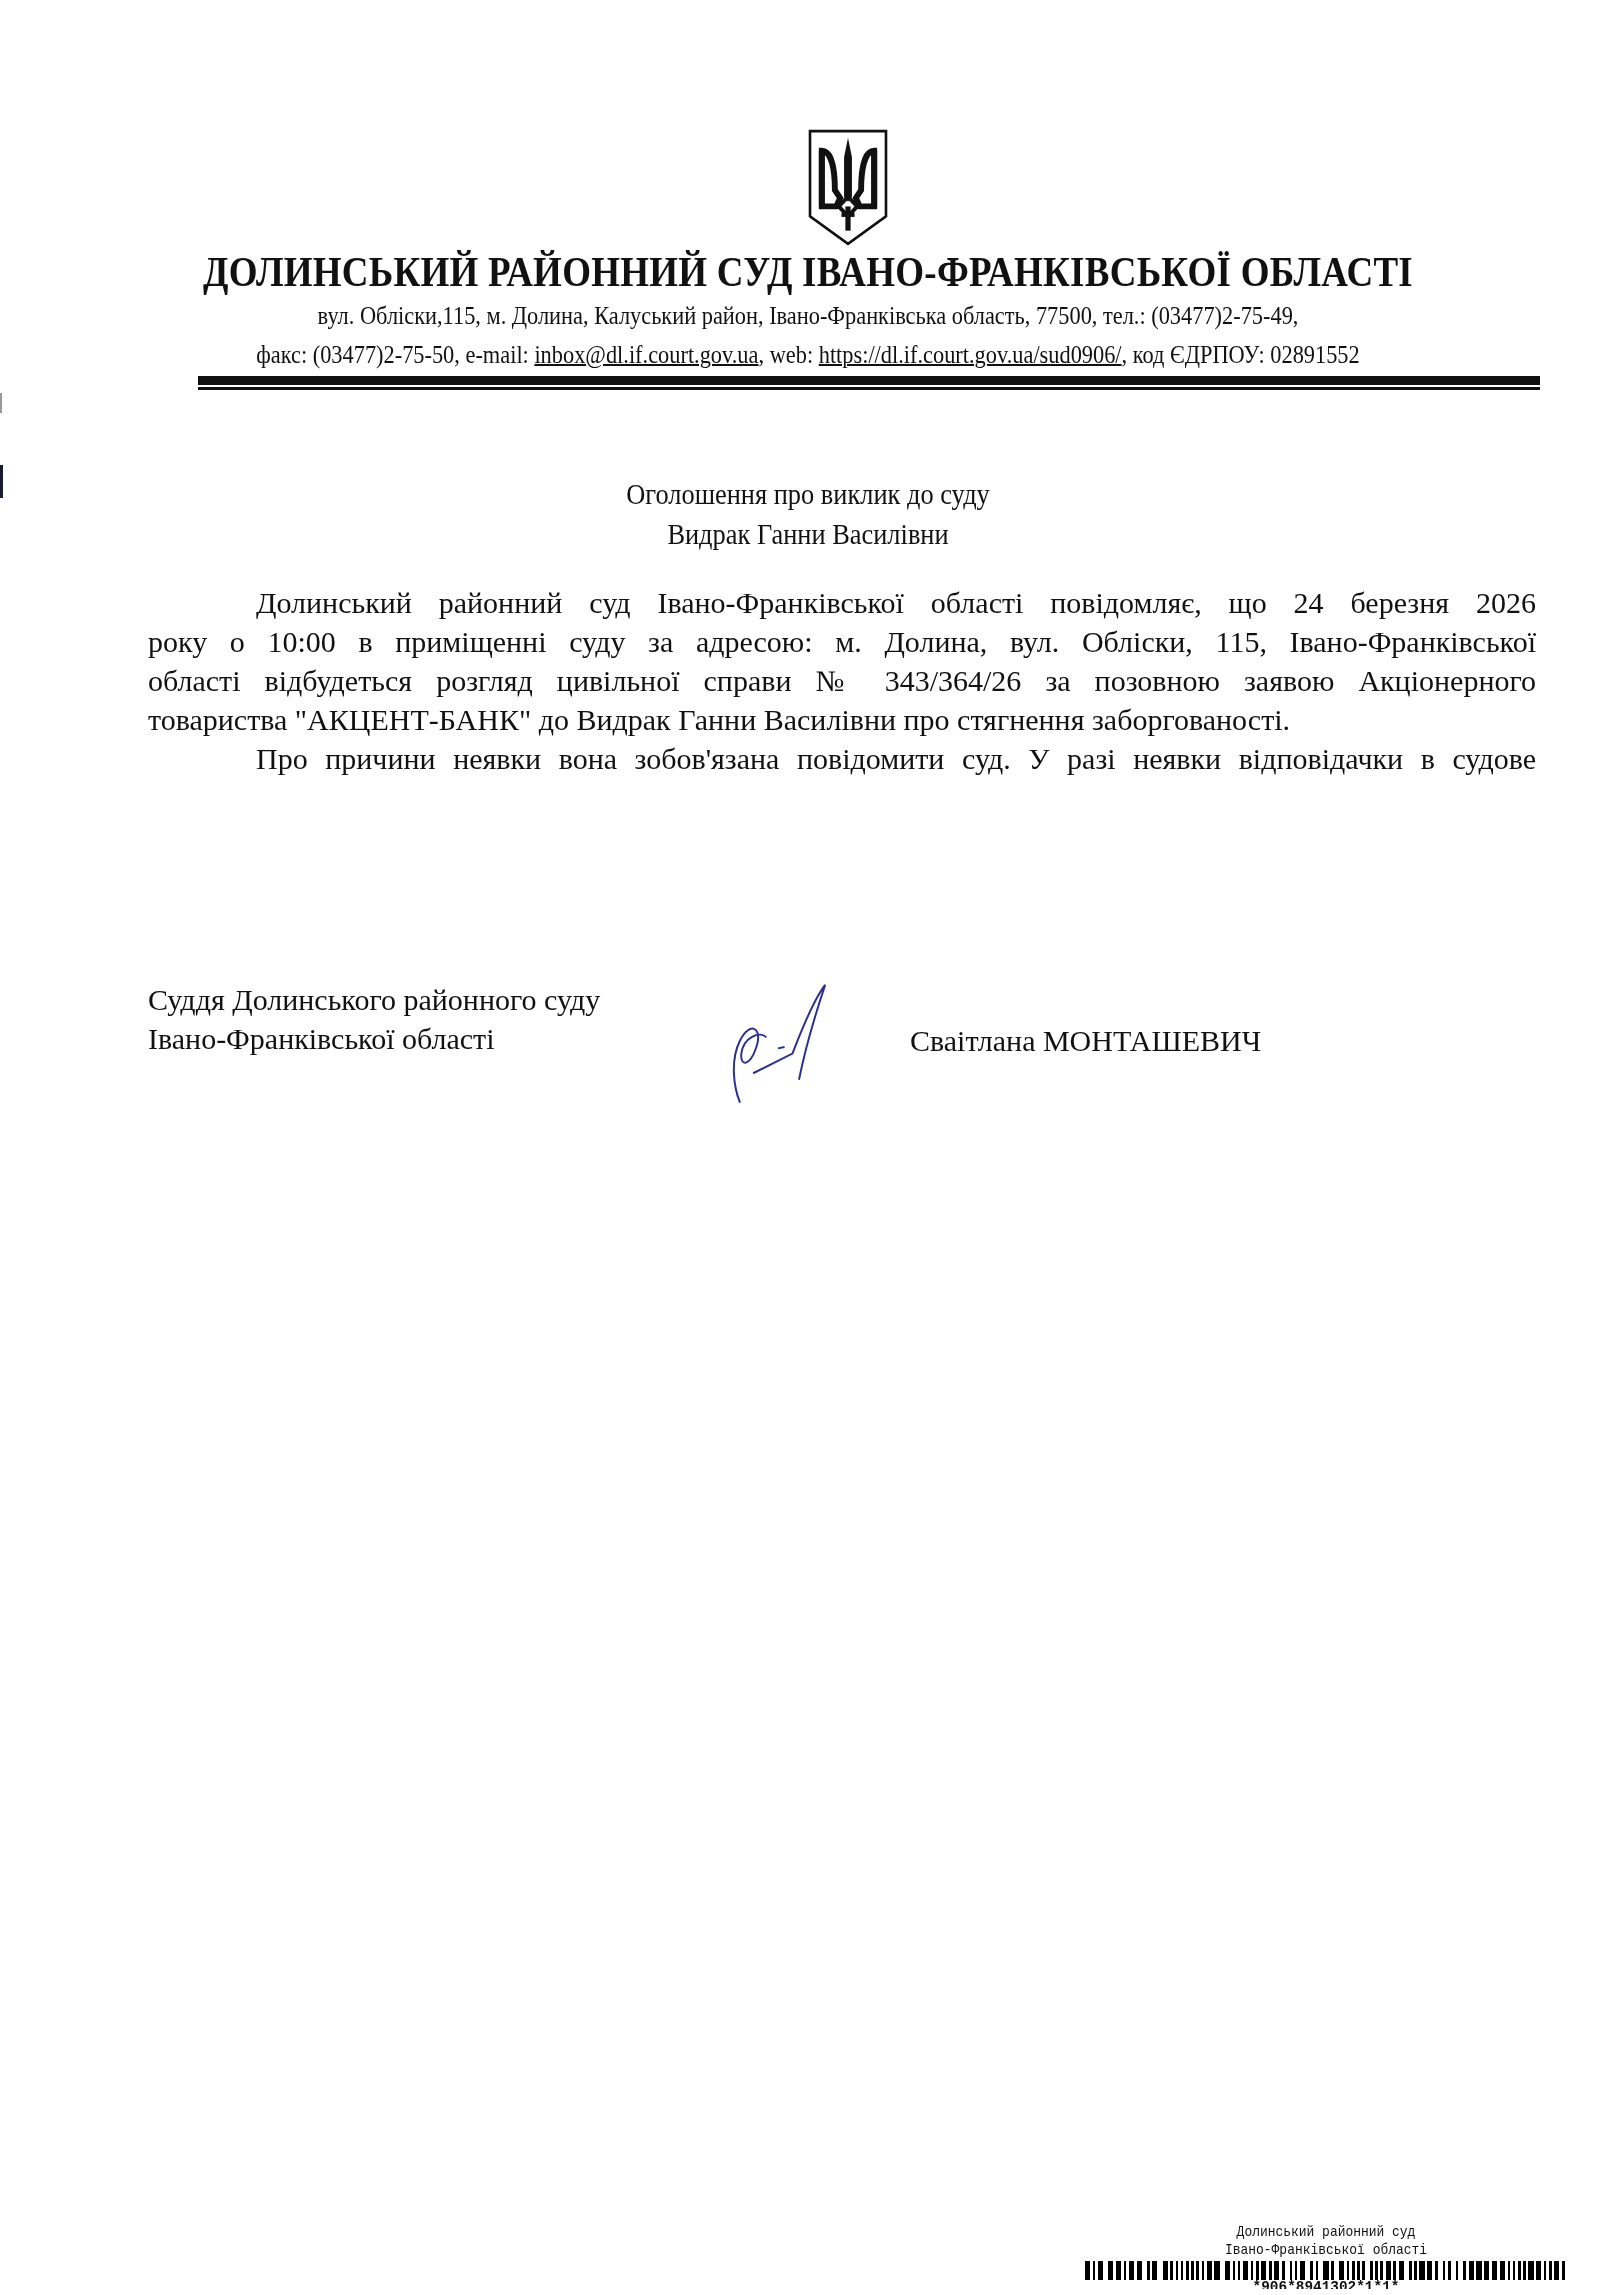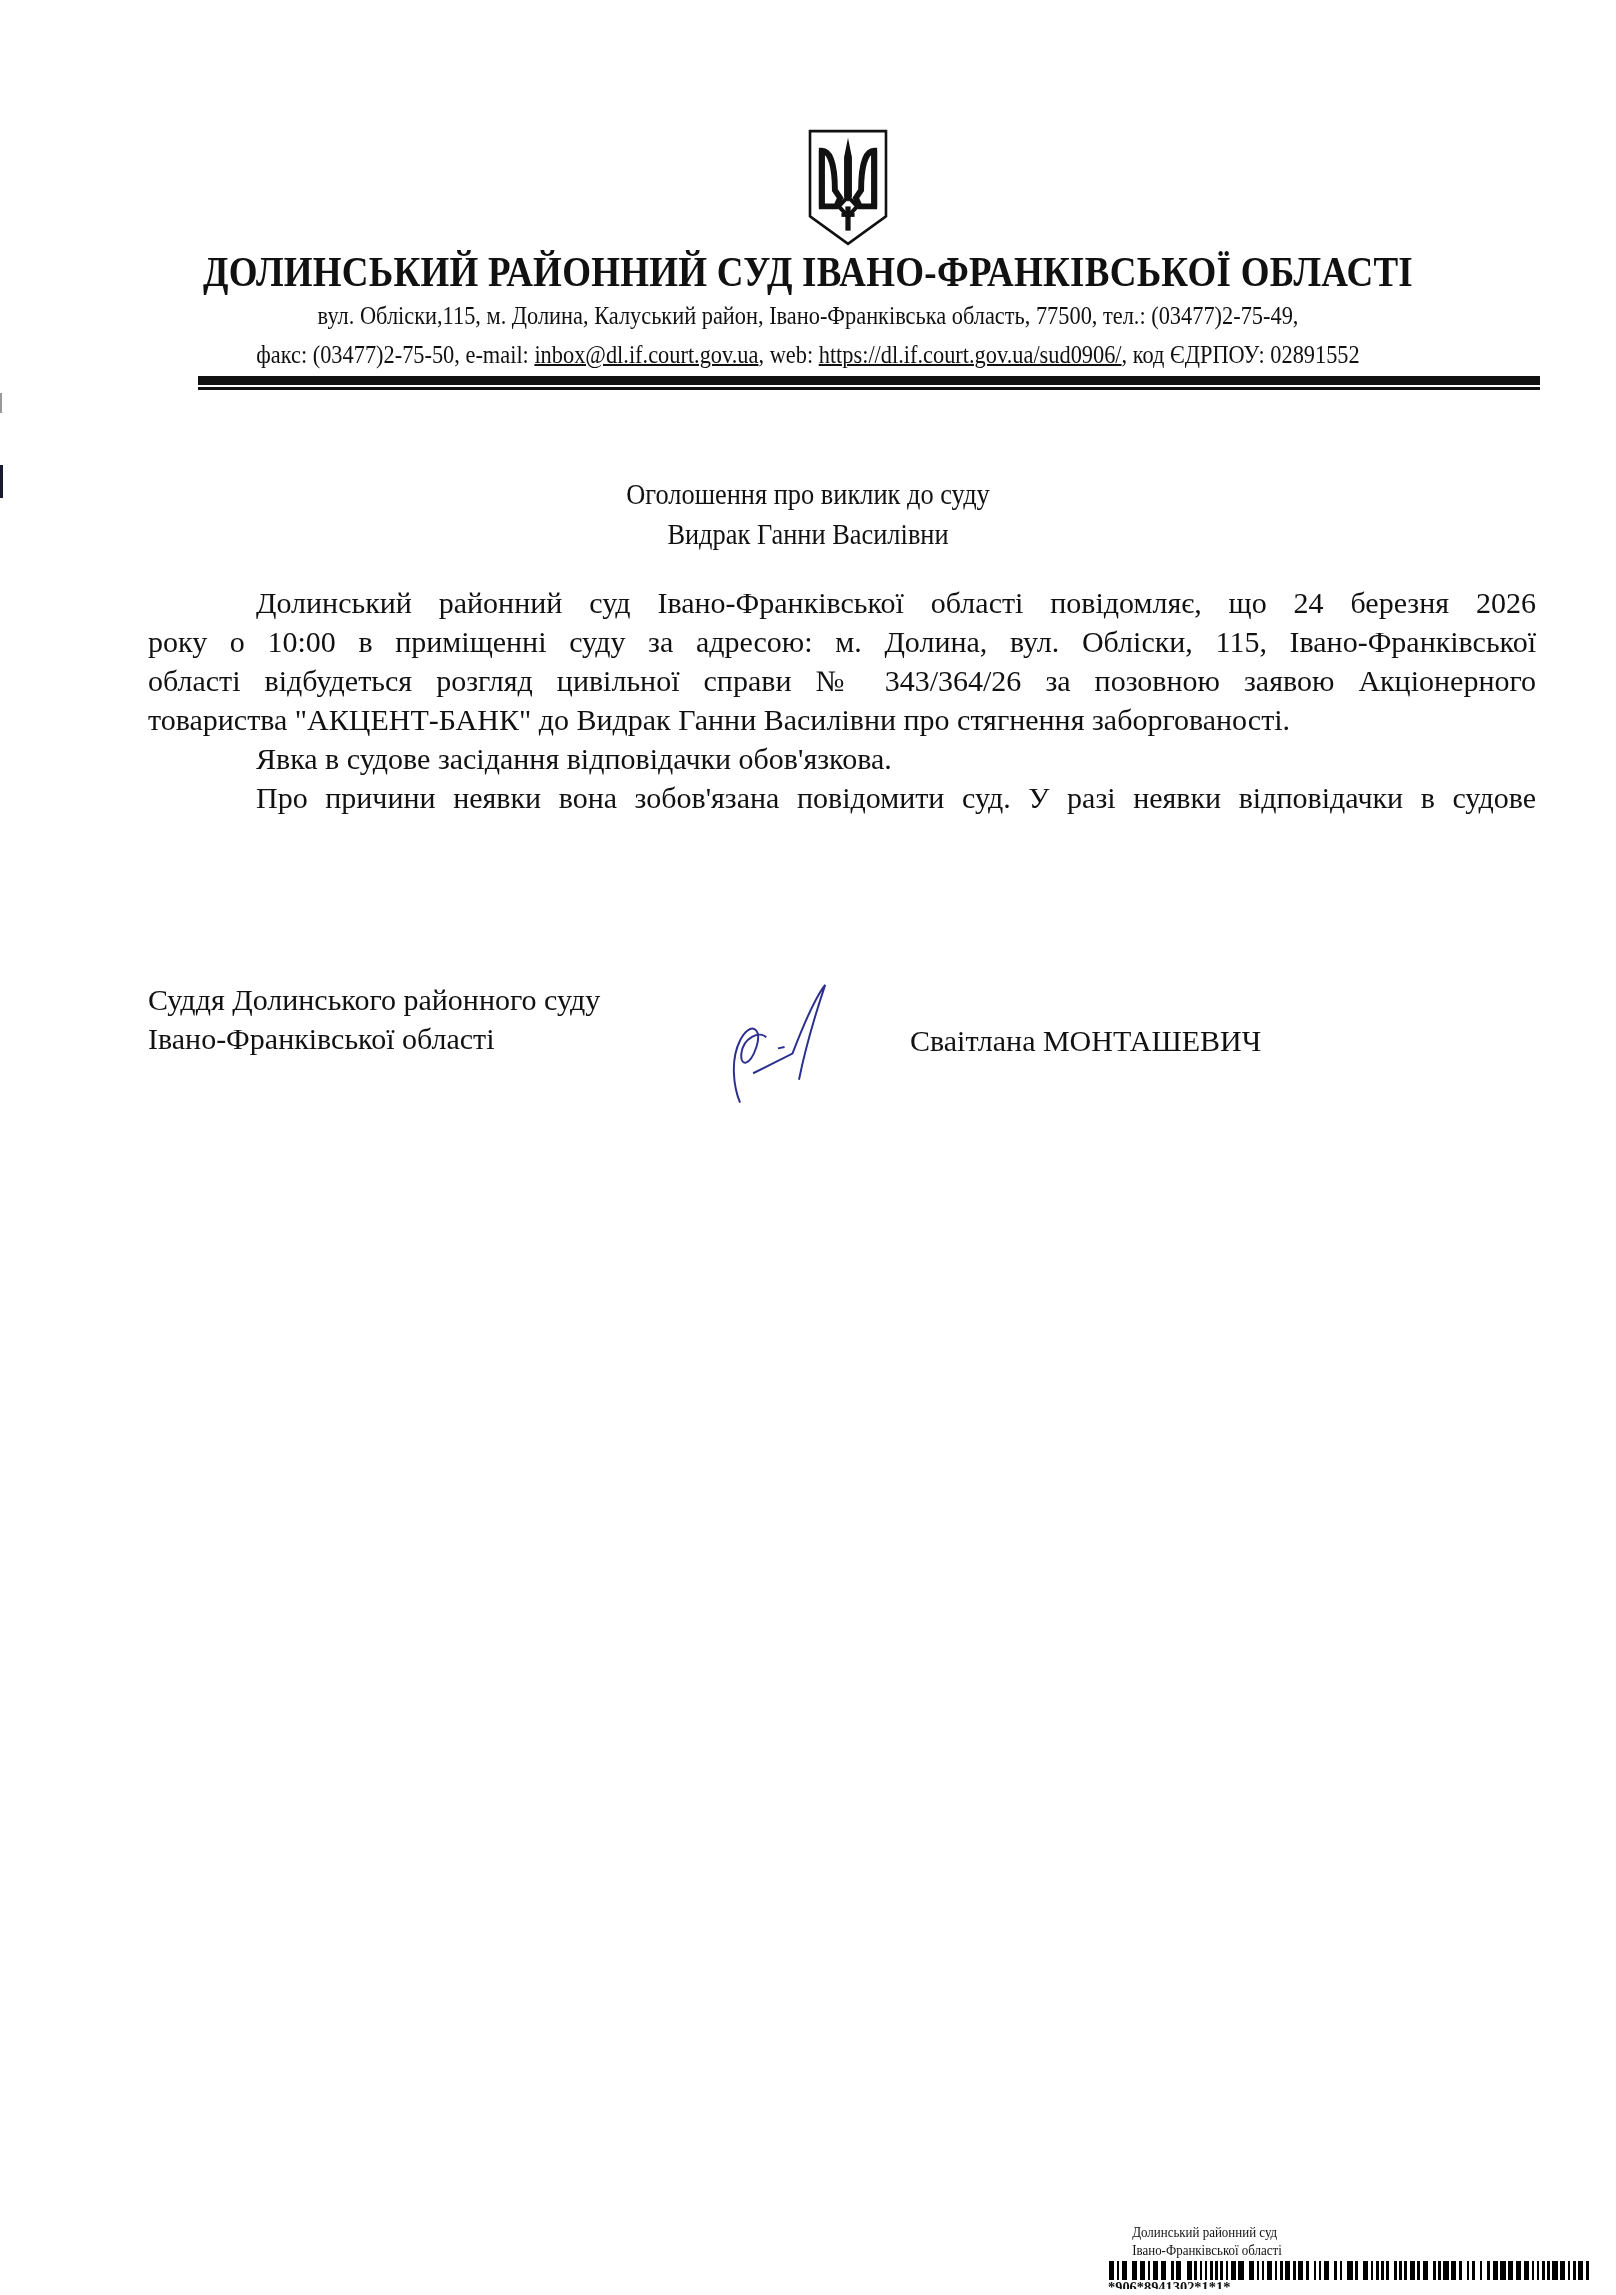--- a/index.html
+++ b/index.html
@@ -48,22 +48,22 @@
 
   .sig-left {
     position: absolute; left: 148px; top: 980px; font-size: 30px; line-height: 39px;
   }
   .sig-name {
     position: absolute; left: 910px; top: 1024px; font-size: 30px;
   }
   .signature { position: absolute; left: 694px; top: 975px; width: 151px; height: 131px; }
 
   .stamp {
-    position: absolute; left: 1108px; top: 2224px; width: 484px;
-    font-family: Liberation Serif, serif; 
+    position: absolute; left: 1084px; top: 2224px; width: 484px;
+    font-family: Liberation Mono, monospace; text-align: center;
   }
   .stamp-line { font-size: 14.4px; line-height: 17.7px; transform: scaleX(0.9); }
   .barcode { display: flex; height: 19.6px; align-items: stretch; justify-content: center; gap: 0; margin-top: 1.3px; }
   .barcode span { display: block; background: #000; margin-right: 2.6px; }
   .barcode-text { font-size: 14.4px; font-weight: bold; line-height: 14.4px; height: 9.2px; overflow: hidden; }
 </style>
 </head>
 <body>
 
 <div class="scan-mark"></div>
@@ -95,23 +95,20 @@
 <div class="body-text">
   <p>
     <span class="line">Долинський районний суд Івано-Франківської області повідомляє, що 24 березня 2026</span>
     <span class="line" style="margin-left:-108px">року о 10:00 в приміщенні суду за адресою: м. Долина, вул. Обліски, 115, Івано-Франківської</span>
     <span class="line" style="margin-left:-108px">області відбудеться розгляд цивільної справи № 343/364/26  за позовною заявою  Акціонерного</span>
     <span class="line last" style="margin-left:-108px">товариства "АКЦЕНТ-БАНК" до Видрак Ганни Василівни про стягнення заборгованості.</span>
   </p>
   <p>
   </p>
   <p>
-    <span class="line last">Явка в судове засідання відповідачки обов'язкова.</span>
-  </p>
-  <p>
     <span class="line">Про причини неявки вона зобов'язана повідомити суд. У разі неявки відповідачки в судове</span>
   </p>
 </div>
 
 <div class="sig-left">
   <div>Суддя Долинського районного суду</div>
   <div>Івано-Франківської області</div>
 </div>
 
 <svg class="signature" viewBox="0 0 230 200">

